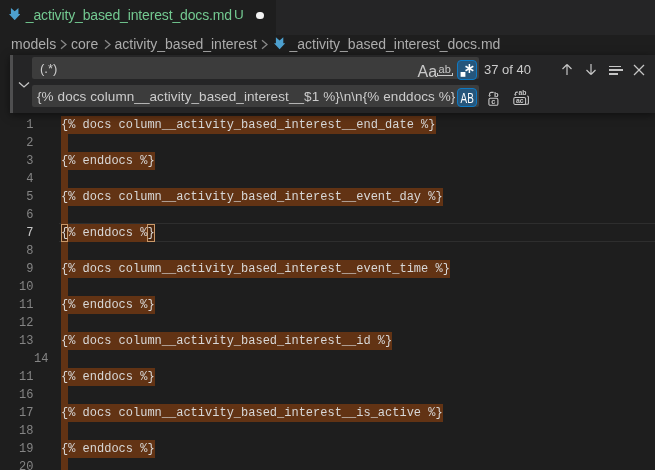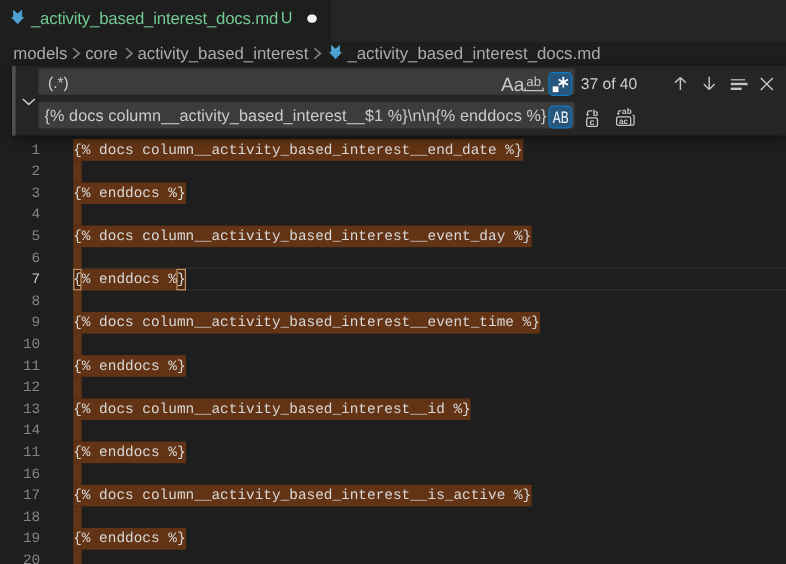--- a/index.html
+++ b/index.html
@@ -164,21 +164,21 @@
 <div class="lnum" style="top:278px;">10</div>
 <div class="hl" style="top:278px; width:6.5px;"></div>
 <div class="lnum" style="top:296px;">11</div>
 <div class="hl" style="top:296px; width:93.6px;"></div>
 <div class="row" style="top:296px;">{% enddocs %}</div>
 <div class="lnum" style="top:314px;">12</div>
 <div class="hl" style="top:314px; width:6.5px;"></div>
 <div class="lnum" style="top:332px;">13</div>
 <div class="hl" style="top:332px; width:331.3px;"></div>
 <div class="row" style="top:332px;">{% docs column__activity_based_interest__id %}</div>
-<div class="lnum" style="top:350px;">14</div>
+<div class="lnum" style="top:350px;margin-left:15px;">14</div>
 <div class="hl" style="top:350px; width:6.5px;"></div>
 <div class="lnum" style="top:368px;">11</div>
 <div class="hl" style="top:368px; width:93.6px;"></div>
 <div class="row" style="top:368px;">{% enddocs %}</div>
 <div class="lnum" style="top:386px;">16</div>
 <div class="hl" style="top:386px; width:6.5px;"></div>
 <div class="lnum" style="top:404px;">17</div>
 <div class="hl" style="top:404px; width:381.7px;"></div>
 <div class="row" style="top:404px;">{% docs column__activity_based_interest__is_active %}</div>
 <div class="lnum" style="top:422px;">18</div>

